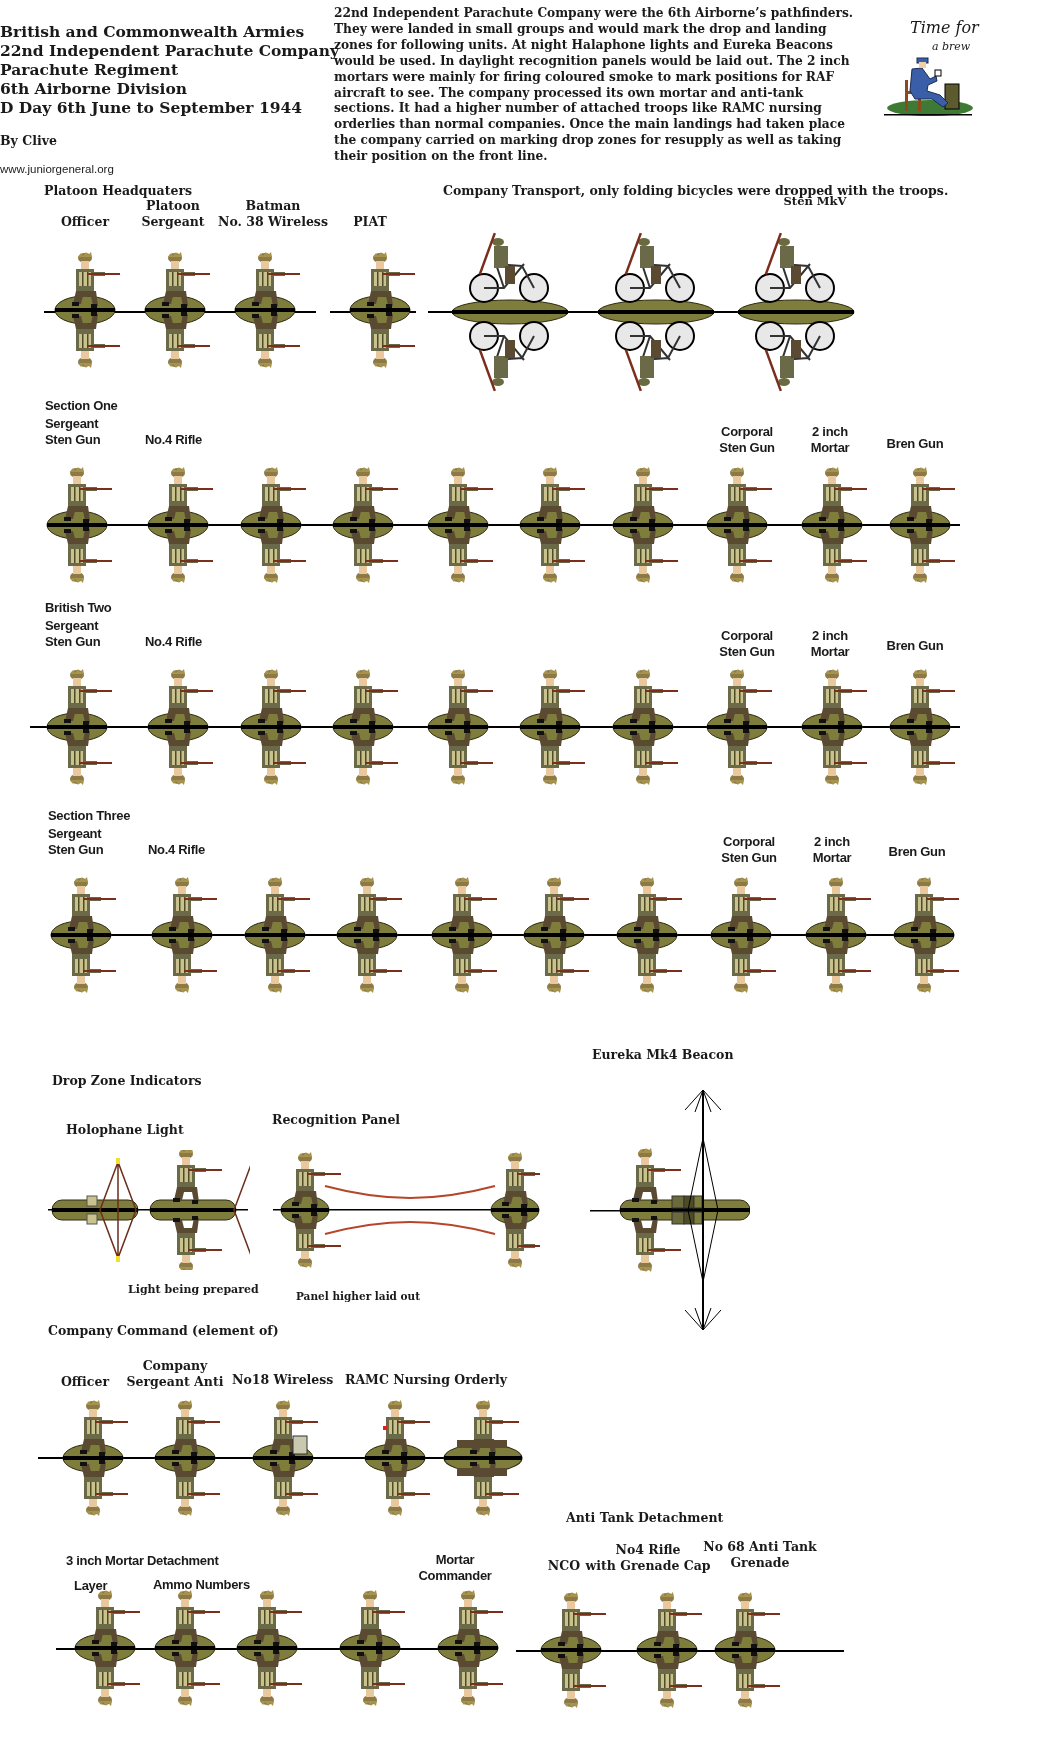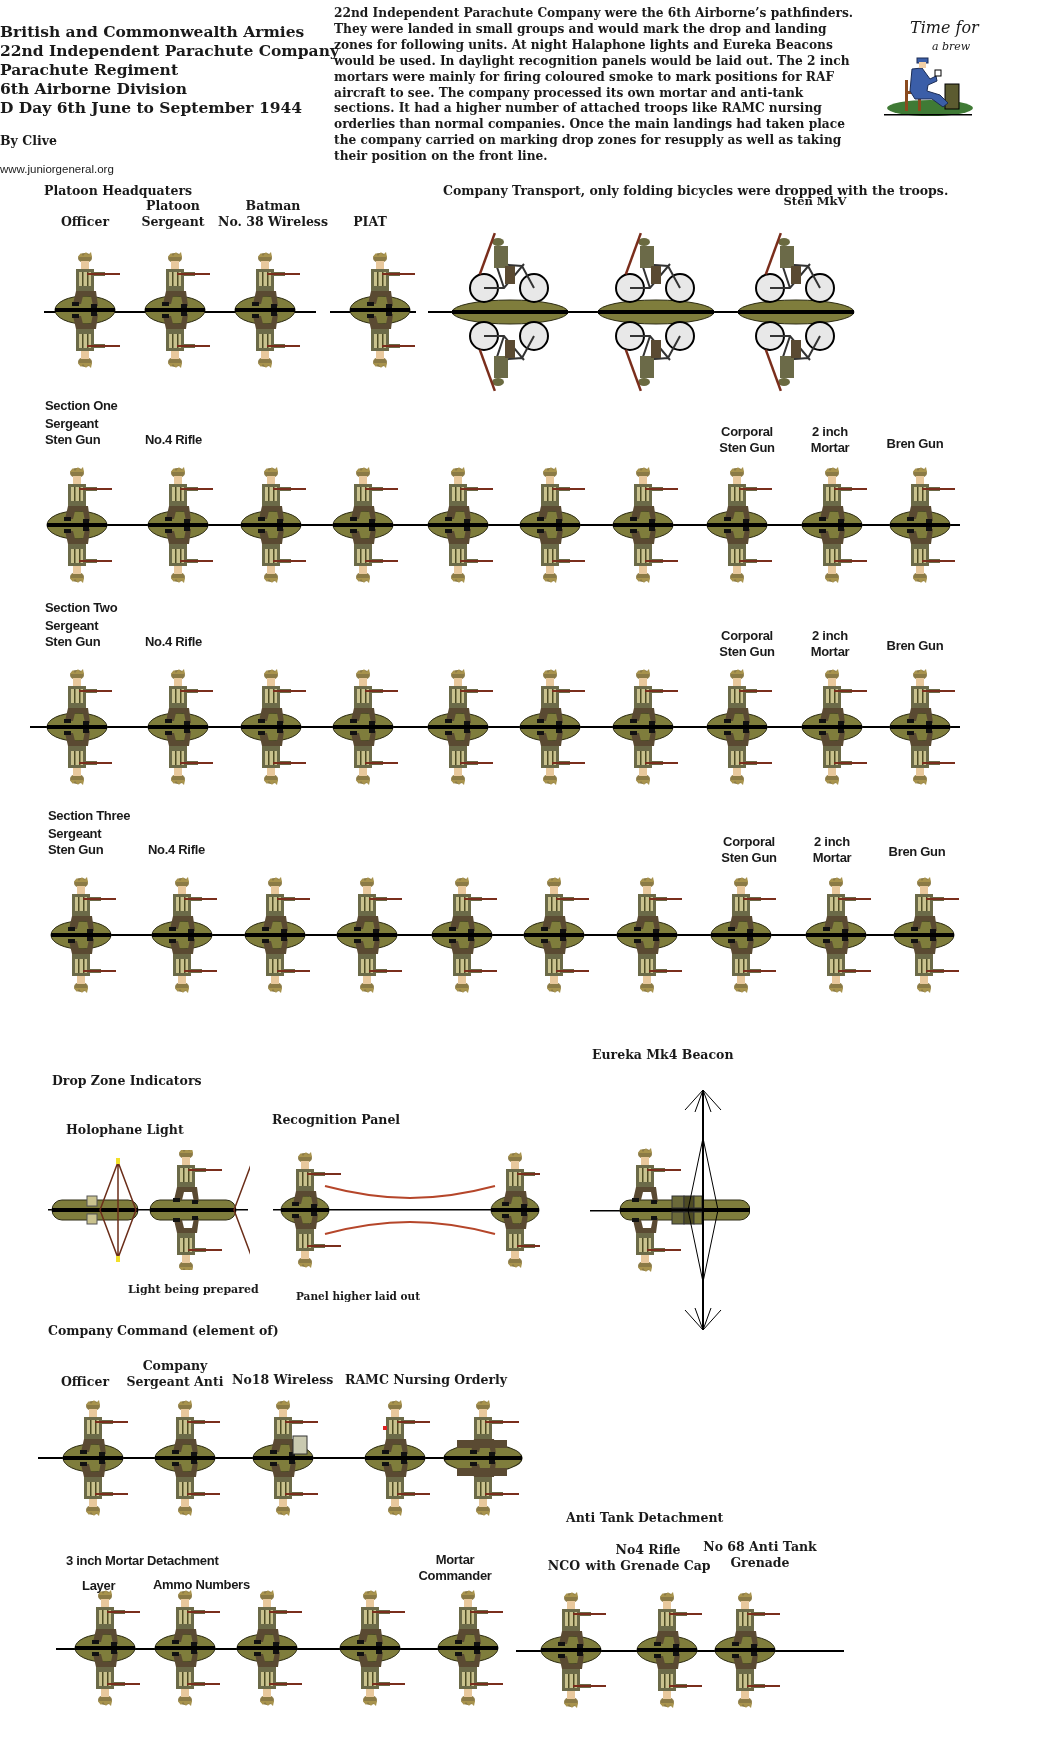--- a/index.html
+++ b/index.html
@@ -217,21 +217,21 @@
         <use href="#figure"></use>
       </svg>
     </div>
     <div class="fig" style="left: 885px; top: 0px;">
       <svg width="70" height="140" viewBox="-35 -70 70 140">
         <use href="#figure"></use>
       </svg>
     </div>
   </div>
 
-<div class="abs lbl cond" style="left:45px;top:600px;text-align:left">Section Two</div>
+<div class="abs lbl cond" style="left:45px;top:600px;text-align:left">British Two</div>
 <div class="abs lbl cond" style="left:45px;top:618px;text-align:left">
   <div>Sergeant</div>
   <div>Sten Gun</div>
 </div>
 <div class="abs lbl cond" style="left:145px;top:634px;text-align:left">No.4 Rifle</div>
 <div class="abs lbl cond" style="left:712px;top:628px;width:70px">
   <div>Corporal</div>
   <div>Sten Gun</div>
 </div>
 <div class="abs lbl cond" style="left:800px;top:628px;width:60px">
@@ -463,21 +463,21 @@
     <svg width="90" height="140" viewBox="-45 -70 90 140">
       <use href="#base" transform="scale(1.3,1)"></use>
       <use href="#soldier"></use>
       <use href="#soldier" transform="scale(1,-1)"></use>
       <rect x="-26" y="-18" width="50" height="8" fill="#5a4a32"></rect>
       <rect x="-26" y="10" width="50" height="8" fill="#5a4a32"></rect>
     </svg>
   </div>
 
 <div class="abs lbl cond" style="left:66px;top:1553px;text-align:left">3 inch Mortar Detachment</div>
-<div class="abs lbl cond" style="left:82px;top:1578px;text-align:right">Layer</div>
+<div class="abs lbl cond" style="left:74px;top:1578px;text-align:right">Layer</div>
 <div class="abs lbl cond" style="left:153px;top:1577px;text-align:left">Ammo Numbers</div>
 <div class="abs lbl cond" style="left:405px;top:1552px;width:100px">
   <div>Mortar</div>
   <div>Commander</div>
 </div>
 <div class="abs groundline" style="left:56px;top:1648px;width:436px"></div>
 <div id="row-mortar" class="abs" style="left:0;top:1578px;width:540px;height:140px">
     <div class="fig" style="left: 70px; top: 0px;">
       <svg width="70" height="140" viewBox="-35 -70 70 140">
         <use href="#figure"></use>

